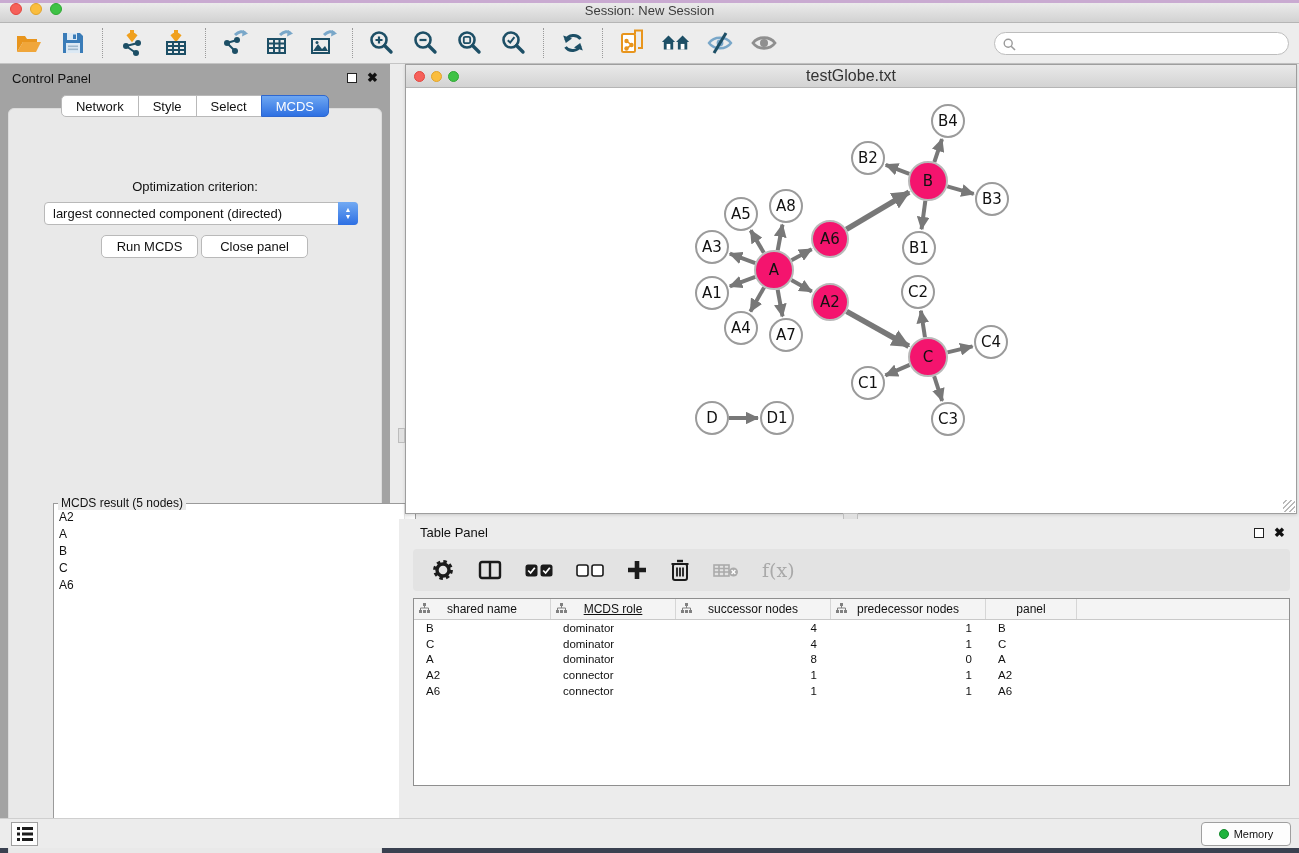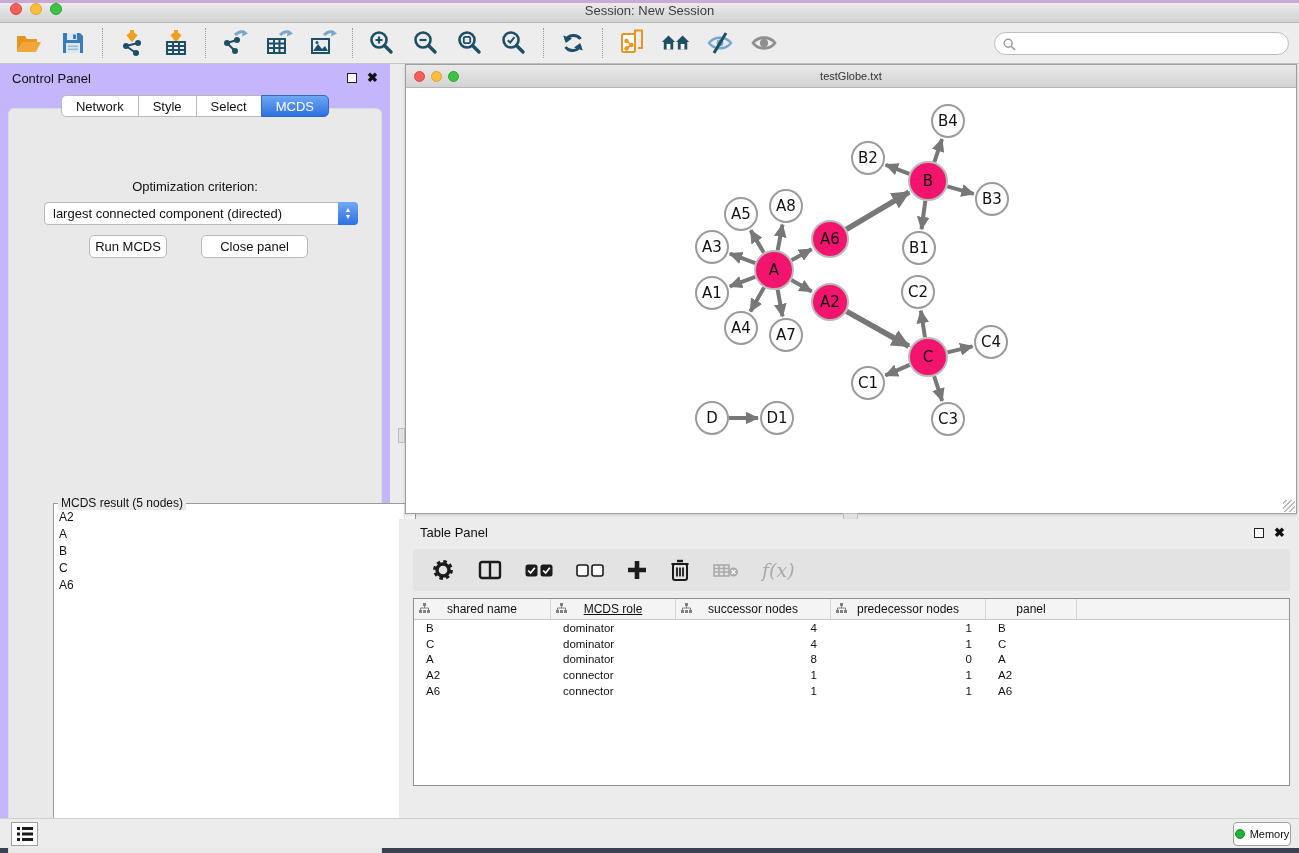--- a/index.html
+++ b/index.html
@@ -24,21 +24,21 @@
     background:#ededed; border-bottom:1px solid #c4c4c4; display:flex; align-items:center; }
   .tgroup { display:flex; align-items:center; gap:14px; padding:0 14px; }
   .tsep { width:1px; height:30px; border-left:1px dotted #9a9a9a; }
   .ticon { width:30px; height:30px; display:flex; align-items:center; justify-content:center; cursor:default; }
   .search-wrap { margin-left:auto; margin-right:10px; position:relative; }
   .search-box { width:295px; height:23px; border:1px solid #bdbdbd; border-radius:12px;
     background:#fff; padding-left:26px; font-size:12px; outline:none; }
   .search-mag { position:absolute; left:9px; top:5px; }
 
   
-  .control-panel { position:absolute; left:0; top:64px; width:390px; height:754px; background:#c4b5fd; }
+  .control-panel { position:absolute; left:0; top:64px; width:390px; height:754px; background:#a3a3a3; }
   .panel-head { height:28px; display:flex; align-items:center; padding:0 12px; }
   .panel-head .ptitle { font-size:13px; color:#111; }
   .panel-ctrls { margin-left:auto; display:flex; gap:10px; align-items:center; }
   .wc-float { width:10px; height:10px; border:1.5px solid #222; background:#fff; display:inline-block; }
   .wc-close { font-size:13px; font-weight:bold; color:#111; line-height:10px; }
   .seg-tabs { position:absolute; left:0; right:0; top:31px; display:flex; justify-content:center; z-index:3; }
   .seg { height:22px; padding:0 14px; font-size:13px; color:#111; background:#fff;
     border:1px solid #b9b9b9; display:flex; align-items:center; margin-left:-1px; }
   .seg:first-child { border-radius:5px 0 0 5px; margin-left:0; }
   .seg:last-child { border-radius:0 5px 5px 0; }
@@ -49,71 +49,71 @@
   .opt-label { position:absolute; left:0; right:0; top:70px; text-align:center; font-size:13px; color:#111; }
   .dropdown { position:absolute; left:35px; top:93px; width:314px; height:23px; background:#fff;
     border:1px solid #b9b9b9; border-radius:4px; display:flex; align-items:center; }
   .dropdown .dval { flex:1; font-size:13px; color:#111; padding-left:8px; white-space:nowrap; }
   .dd-step { width:20px; height:23px; margin-right:-1px; border-radius:0 4px 4px 0;
     background:linear-gradient(#72aaf3,#2d6fe3); display:flex; flex-direction:column;
     align-items:center; justify-content:center; gap:1px; }
   .dd-step span { color:#fff; font-size:7px; line-height:6px; }
   .btn { position:absolute; height:23px; background:#fff; border:1px solid #b9b9b9; border-radius:5px;
     font-size:13px; color:#111; display:flex; align-items:center; justify-content:center; }
-  .btn-run { left:80px; top:126px; width:78px; }
+  .btn-run { left:92px; top:126px; width:97px; }
   .btn-close { left:192px; top:126px; width:107px; }
   .result-box { position:absolute; left:10px; top:394px; width:363px; height:337px;
     border:1px solid #9a9a9a; background:#fff;margin-left:34px; }
   .result-legend { position:absolute; left:4px; top:-8px; background:#e9e9e9; padding:0 3px;
     font-size:12px; color:#111; }
   .result-list { position:absolute; left:1px; top:4px; bottom:1px; right:12px; overflow:hidden; }
   .result-item { font-size:12px; color:#111; padding:1.5px 0 1.5px 4px; }
   .result-scroll { position:absolute; right:0; top:0; bottom:0; width:11px;
     background:linear-gradient(to right,#f2f2f2,#fdfdfd); border-left:1px solid #e2e2e2; }
 
   
   .net-window { position:absolute; left:405px; top:64px; width:892px; height:450px;
     border:1px solid #9e9e9e; background:#fff; box-shadow:0 1px 3px rgba(0,0,0,.15); }
   .net-titlebar { height:23px; background:linear-gradient(#e9e9e9,#d3d3d3);
     border-bottom:1px solid #b5b5b5; position:relative; display:flex; align-items:center; }
   .net-titlebar .traffic { margin-left:8px; gap:6px; }
   .net-titlebar .tl { width:11px; height:11px; }
-  .net-title { position:absolute; left:0; right:0; text-align:center; font-size:11px; color:#333; }
+  .net-title { position:absolute; left:0; right:0; text-align:center; font-size:16px; color:#333; }
   .net-canvas { position:relative; width:890px; height:425px; background:#fff; }
   .resize-grip { position:absolute; right:1px; bottom:1px; width:12px; height:12px;
     background:repeating-linear-gradient(135deg, transparent 0 2px, #b9b9b9 2px 3.5px); }
   .handle-left { position:absolute; left:398px; top:428px; width:7px; height:15px;
     background:#e0e0e0; border:1px solid #bdbdbd; }
   .handle-bottom { position:absolute; left:843px; top:513px; width:15px; height:7px;
     background:#e0e0e0; border:1px solid #bdbdbd; }
 
   
   .table-panel { position:absolute; left:399px; top:519px; width:900px; height:299px; background:#ececec; }
   .tp-head { height:27px; display:flex; align-items:center; padding:0 14px; }
   .tp-head .ptitle { font-size:13px; color:#111;margin-left:7px; }
   .tp-toolbar { position:absolute; left:14px; top:30px; width:877px; height:42px;
     background:#e3e3e3; border-radius:4px; display:flex; align-items:center; gap:23px; padding-left:18px; }
   .tt-icon { display:flex; align-items:center; justify-content:center; height:30px; }
-  .fx-label { font-family:"DejaVu Serif", serif; font-style:italic; font-size:19px; color:#a9a9a9; }
+  .fx-label { font-family:"DejaVu Serif", serif; font-size:19px; color:#a9a9a9; }
   .data-table { position:absolute; left:14px; top:79px; width:877px; height:188px;
     border:1px solid #8f8f8f; background:#fff; overflow:hidden; }
   .dt-header { display:flex; height:21px; background:#f4f4f4; border-bottom:1px solid #c9c9c9; }
   .dt-hcell { display:flex; align-items:center; justify-content:center; position:relative;
     font-size:12px; color:#111; border-right:1px solid #d6d6d6; }
   .dt-hcell .hier { position:absolute; left:5px; top:4px; }
   .dt-row { display:flex; height:15.7px; align-items:center; }
   .dt-cell { font-size:11.5px; color:#111; overflow:hidden; white-space:nowrap; }
   .bottom-tabs { position:absolute; left:0; right:0; top:271px; display:flex; justify-content:center; }
 
   
   .statusbar { position:absolute; left:0; top:818px; width:1299px; height:30px;
     background:#ececec; border-top:1px solid #cfcfcf; }
   .list-btn { position:absolute; left:11px; top:3px; width:27px; height:24px; background:#fdfdfd;
     border:1px solid #9f9f9f; display:flex; align-items:center; justify-content:center; }
-  .memory-btn { position:absolute; right:8px; top:3px; width:58px; height:24px; background:#fdfdfd;
+  .memory-btn { position:absolute; right:8px; top:3px; width:90px; height:24px; background:#fdfdfd;
     border:1px solid #9f9f9f; border-radius:4px; display:flex; align-items:center;
     justify-content:center; gap:5px; font-size:11px; color:#111; }
   .mem-dot { width:10px; height:10px; border-radius:50%; background:#1db33c; border:1px solid #158a2d; }
 </style>
 </head>
 <body>
 
 <div class="strip-top"></div>
 <div class="strip-bottom"></div>
 

